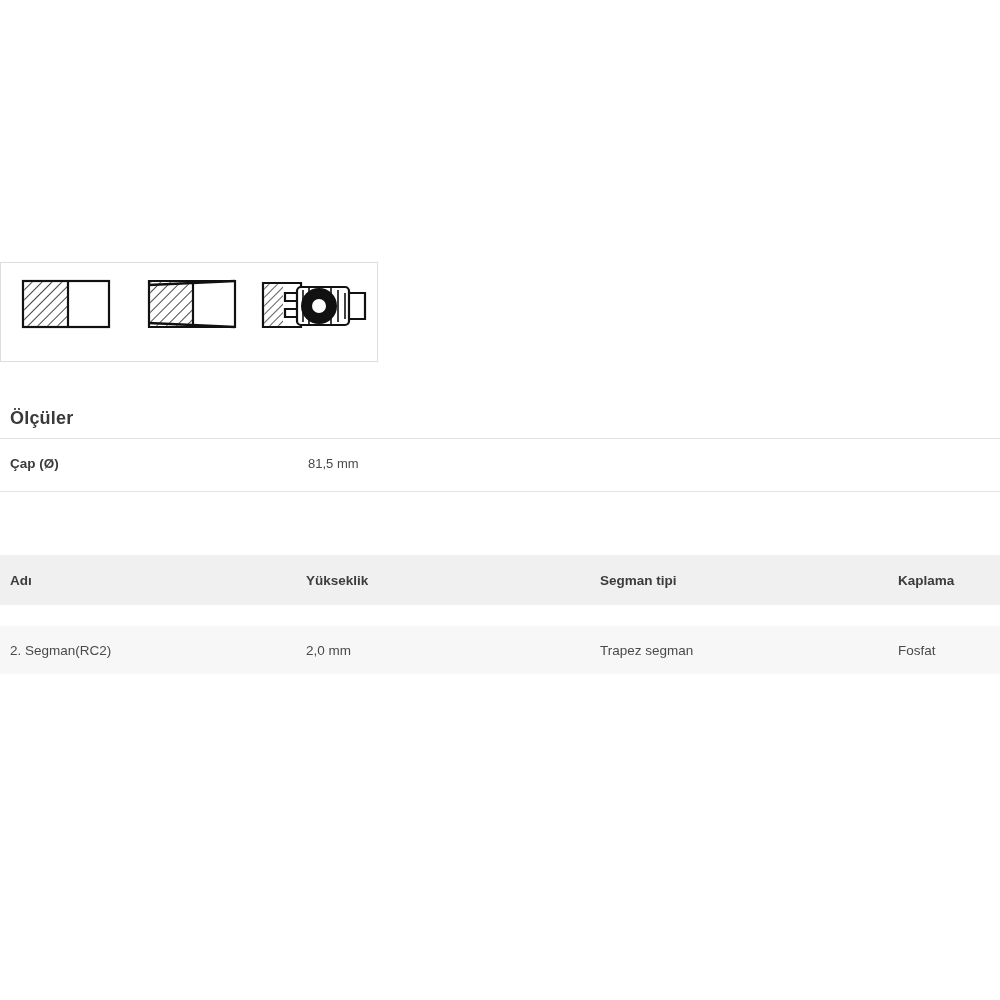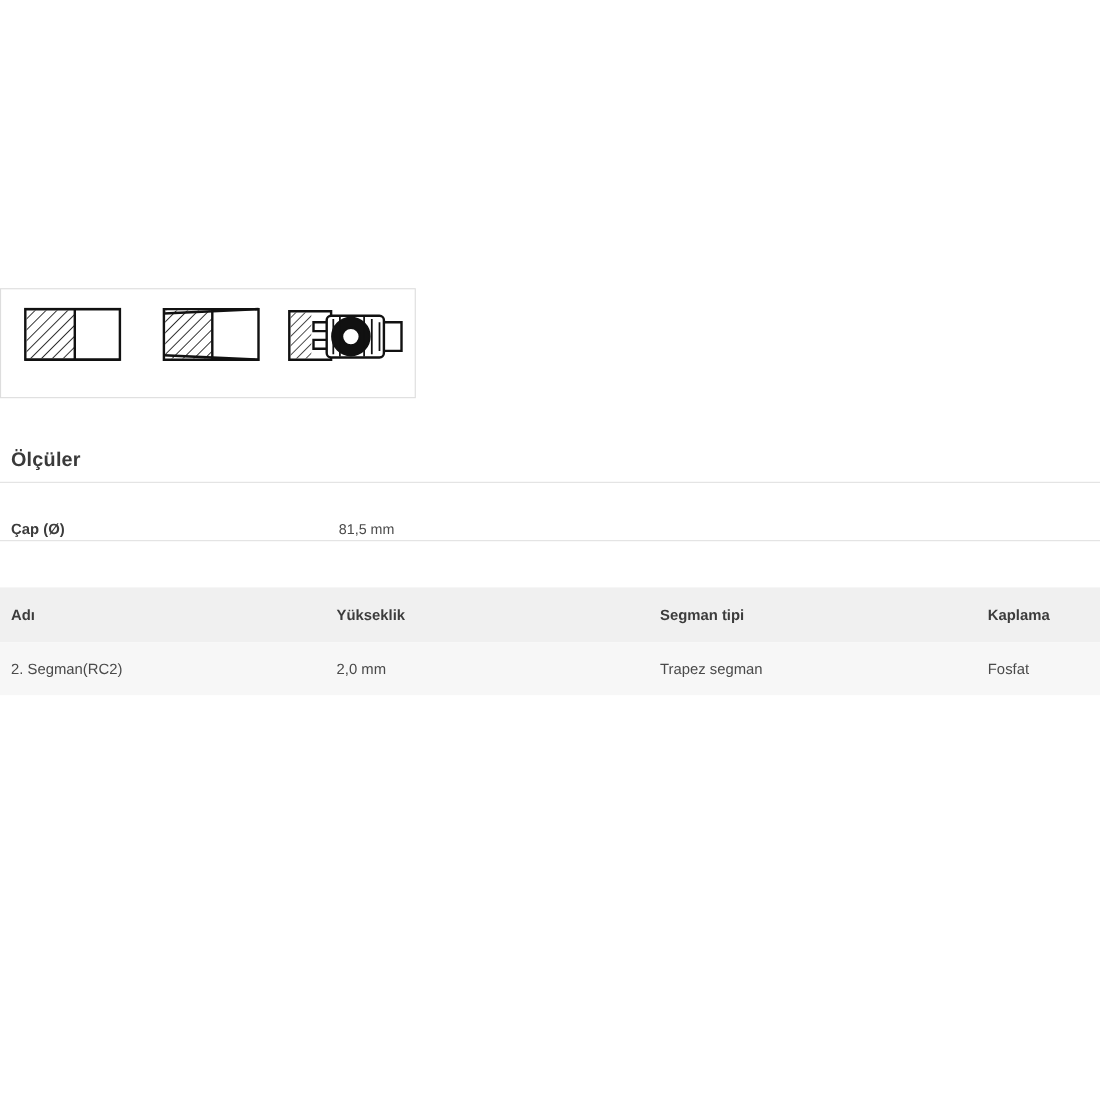--- a/index.html
+++ b/index.html
@@ -54,21 +54,21 @@
     left: 0;
     width: 1000px;
     height: 1px;
     background: #e2e2e2;
   }
   .rule-1 { top: 438px; }
 
   .spec-row {
     position: absolute;
     left: 0;
-    top: 456px;
+    top: 439px;
     width: 1000px;
     height: 52px;
     box-sizing: border-box;
   }
   .spec-row .cell-label {
     position: absolute;
     left: 10px;
     top: 17px;
     font-size: 13.5px;
     font-weight: bold;
@@ -88,20 +88,21 @@
     position: absolute;
     left: 0;
     top: 534px;
     width: 1000px;
   }
   .tr {
     position: relative;
     height: 48px;
     width: 1000px;
     box-sizing: border-box;
+    margin-top: 21px;
   }
   .tr.header {
     background: #f0f0f0;
     height: 50px;
   }
   .tr.alt {
     background: #f7f7f7;
   }
   .tr.plain {
     background: #ffffff;

